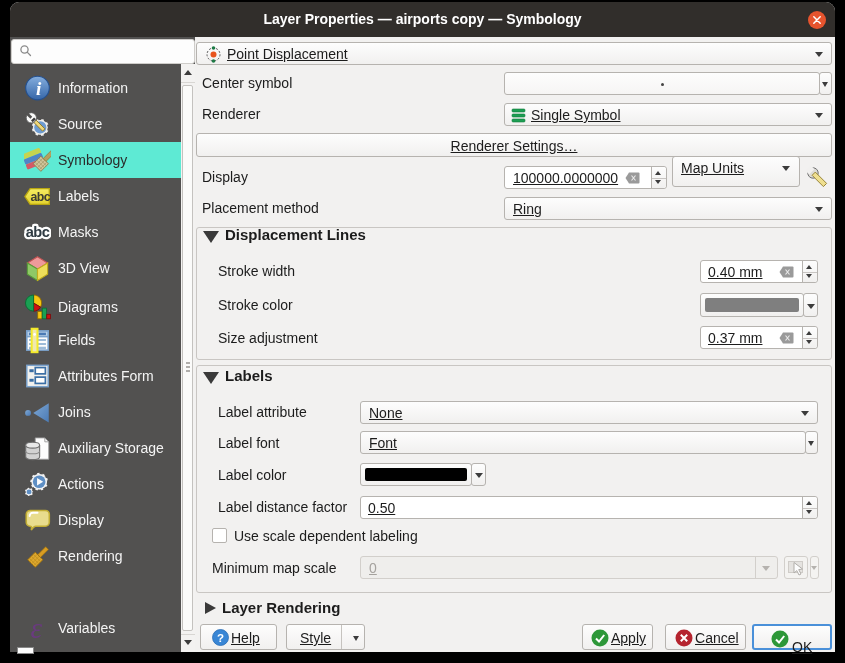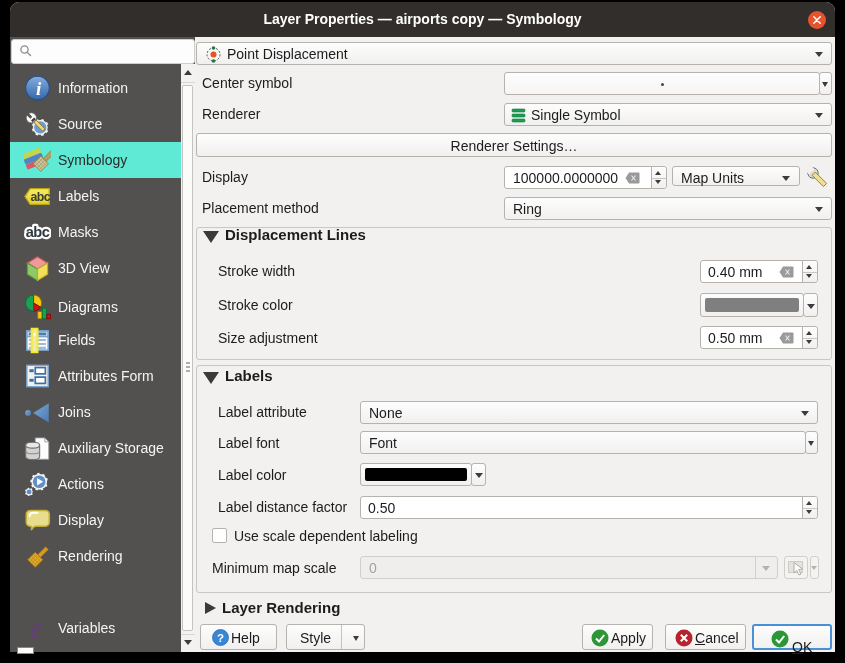--- a/index.html
+++ b/index.html
@@ -19,21 +19,21 @@
   .sideitem.sel{background:#5eead4;color:#2b2b2b;}
   .sbar{position:absolute;left:171px;top:27px;width:14px;height:588px;background:#f3f2f1;}
   .lbl{position:absolute;white-space:nowrap;color:#1c1c1c;}
   .ctl{position:absolute;border:1px solid #b6b3af;border-radius:3px;background:linear-gradient(#fdfdfd,#f1f0ef);box-sizing:border-box;}
   .field{position:absolute;border:1px solid #b6b3af;border-radius:3px;background:#fff;box-sizing:border-box;}
   .darr{position:absolute;width:0;height:0;border-left:4px solid transparent;border-right:4px solid transparent;border-top:5px solid #3c3c3c;}
   .uarr{position:absolute;width:0;height:0;border-left:4px solid transparent;border-right:4px solid transparent;border-bottom:5px solid #3c3c3c;}
   .rarr{position:absolute;width:0;height:0;border-top:5px solid transparent;border-bottom:5px solid transparent;border-left:6px solid #2a2a2a;}
   .group{position:absolute;border:1px solid #c9c6c3;border-radius:3px;}
   .gtitle{position:absolute;font-weight:bold;color:#1c1c1c;white-space:nowrap;font-size:15px;line-height:16px;}
-  .ctext{position:absolute;white-space:nowrap;}
+  .ctext{position:absolute;white-space:nowrap;text-decoration:underline;}
   .spinbtns{position:absolute;right:0;top:0;width:15px;height:100%;border-left:1px solid #b6b3af;
             background:linear-gradient(#fdfdfd,#f1f0ef);border-radius:0 3px 3px 0;box-sizing:border-box;}
   .disabled{background:#ebe9e7;color:#9d9a96;border-color:#c6c3bf;}
 </style>
 </head>
 <body>
 <div class="page">
   <div class="dialog">
     <div class="titlebar">
       <div class="title">Layer Properties — airports copy — Symbology</div>
@@ -270,21 +270,21 @@
       <svg style="position:absolute;right:26px;top:5px;" width="15" height="12" viewBox="0 0 15 12">
           <path d="M4 0.5 h9.5 a1 1 0 0 1 1 1 v9 a1 1 0 0 1 -1 1 H4 L0.5 6 Z" fill="#9a9a9a"></path>
           <path d="M6.5 3.5 l4 5 M10.5 3.5 l-4 5" stroke="#e8e8e8" stroke-width="1.2"></path>
         </svg>
       <div class="spinbtns">
           <div class="uarr" style="left:3px;top:4px;border-left-width:3.5px;border-right-width:3.5px;border-bottom-width:4.5px;"></div>
           <div style="position:absolute;left:0;top:50%;width:100%;border-top:1px solid #c8c5c2;"></div>
           <div class="darr" style="left:3px;bottom:4px;border-left-width:3.5px;border-right-width:3.5px;border-top-width:4.5px;"></div>
         </div>
     </div>
-    <div class="ctl" style="left:672px;top:166px;width:128px;height:20px;padding-left:40px;">
+    <div class="ctl" style="left:672px;top:156px;width:128px;height:31px;padding-left:40px;">
       <span class="ctext" style="left:8px;top:3px;">Map Units</span>
       <div class="darr" style="right:9px;top:9px;"></div>
     </div>
     <svg style="position:absolute;left:806px;top:166px;" width="24" height="24" viewBox="0 0 24 24">
         <circle cx="7" cy="7" r="5.2" fill="#dddbd7" stroke="#6f6f6f" stroke-width="1"></circle>
         <polygon points="3.2,8.4 8.4,3.2 4.6,-0.8 -0.8,4.6" fill="#f1f0ef"></polygon>
         <polygon points="6.1,9.3 9.3,6.1 20.6,17.4 17.4,20.6" fill="#efdf90" stroke="#8f7a2a" stroke-width="0.9"></polygon>
       </svg>
 
     <div class="lbl" style="left:202px;top:200px;">Placement method</div>
@@ -311,21 +311,21 @@
     </div>
     <div class="lbl" style="left:218px;top:297px;">Stroke color</div>
     <div class="ctl" style="left:700px;top:293px;width:104px;height:24px;">
       <div style="position:absolute;left:4px;top:4px;right:4px;bottom:4px;background:#7f7f7f;border-radius:2px;"></div>
     </div>
     <div class="ctl" style="left:803px;top:293px;width:15px;height:24px;">
         <div class="darr" style="left:3px;top:10px;border-left-width:4px;border-right-width:4px;"></div>
       </div>
     <div class="lbl" style="left:218px;top:330px;">Size adjustment</div>
     <div class="field" style="left:700px;top:326px;width:118px;height:23px;">
-      <span class="ctext" style="left:7px;top:3px;">0.50 mm</span>
+      <span class="ctext" style="left:7px;top:3px;">0.37 mm</span>
       <svg style="position:absolute;right:23px;top:5px;" width="15" height="12" viewBox="0 0 15 12">
           <path d="M4 0.5 h9.5 a1 1 0 0 1 1 1 v9 a1 1 0 0 1 -1 1 H4 L0.5 6 Z" fill="#9a9a9a"></path>
           <path d="M6.5 3.5 l4 5 M10.5 3.5 l-4 5" stroke="#e8e8e8" stroke-width="1.2"></path>
         </svg>
       <div class="spinbtns">
           <div class="uarr" style="left:3px;top:4px;border-left-width:3.5px;border-right-width:3.5px;border-bottom-width:4.5px;"></div>
           <div style="position:absolute;left:0;top:50%;width:100%;border-top:1px solid #c8c5c2;"></div>
           <div class="darr" style="left:3px;bottom:4px;border-left-width:3.5px;border-right-width:3.5px;border-top-width:4.5px;"></div>
         </div>
     </div>

